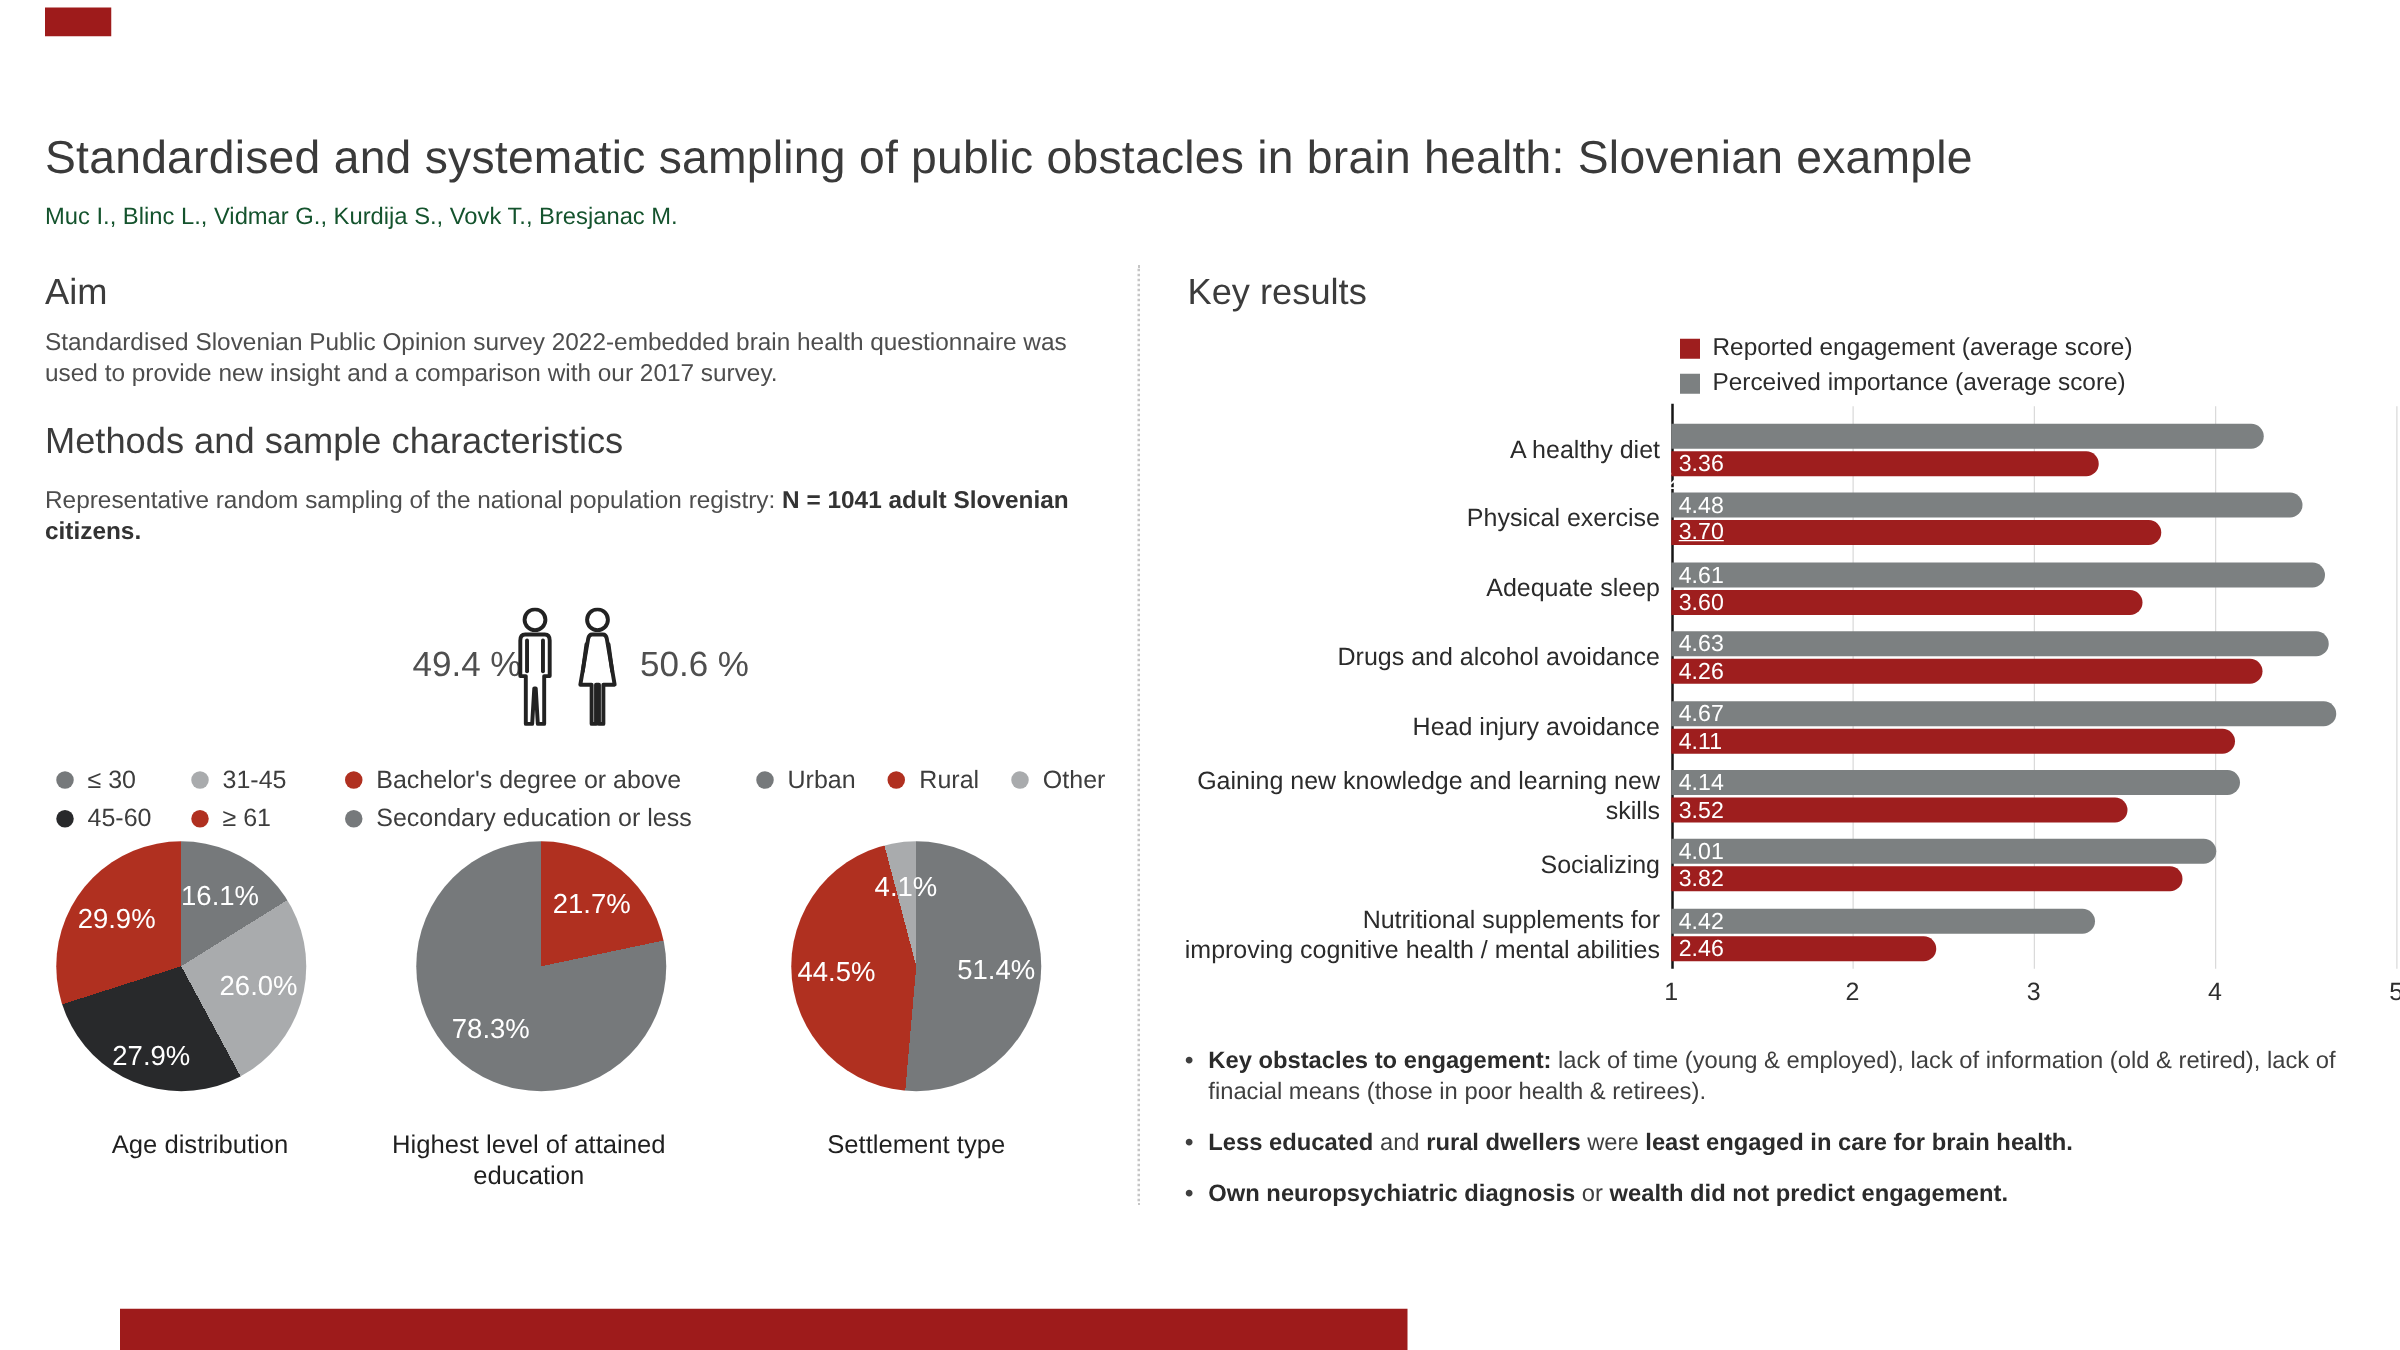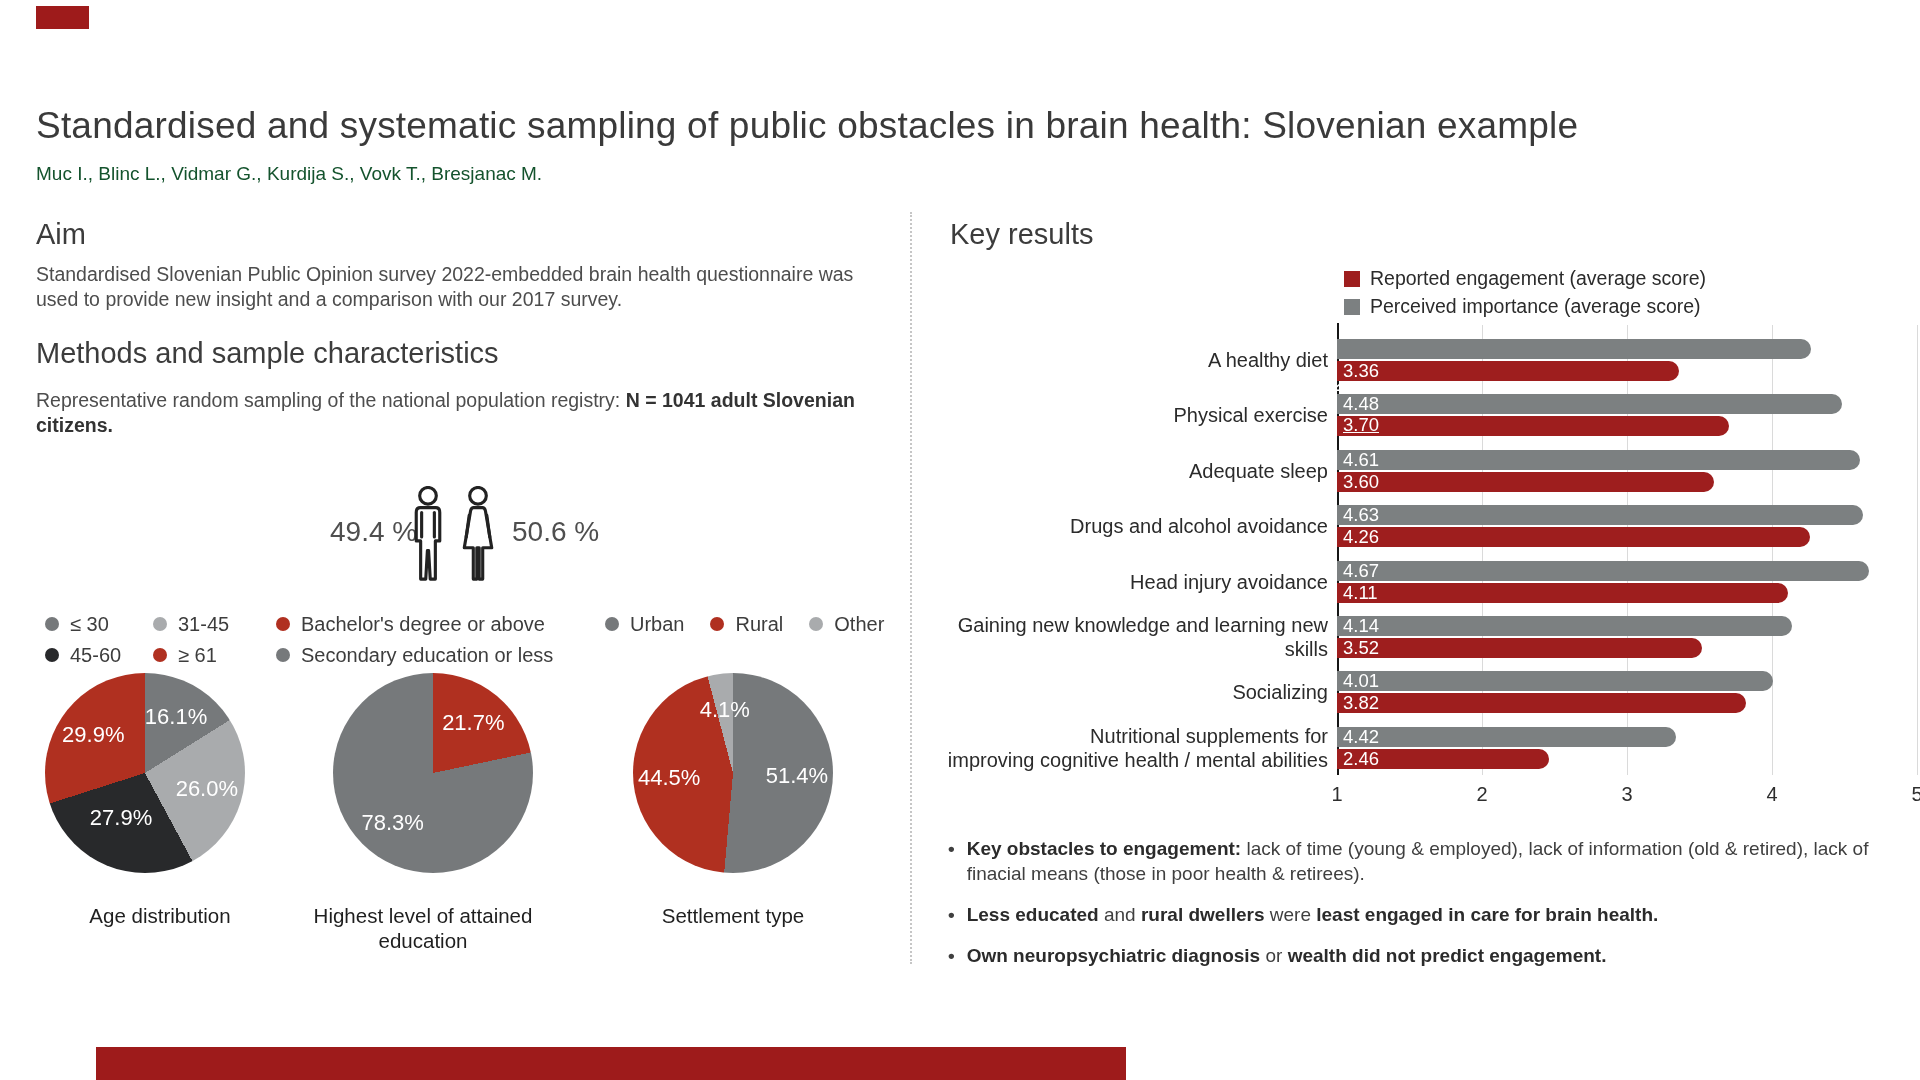--- a/index.html
+++ b/index.html
@@ -121,21 +121,21 @@
     <div class="litem">
         <span class="dot" style="background: rgb(169, 171, 173);"></span>
         <span>Other</span>
       </div>
   </div>
 
   <div class="pie-block" style="left:45px;">
     <div class="pie" style="background: conic-gradient(rgb(118, 121, 123) 0deg, rgb(118, 121, 123) 58.018deg, rgb(169, 171, 173) 58.018deg, rgb(169, 171, 173) 151.712deg, rgb(40, 41, 43) 151.712deg, rgb(40, 41, 43) 252.252deg, rgb(176, 48, 32) 252.252deg, rgb(176, 48, 32) 360deg);">
         <span class="pie-val" style="left: 131.037px; top: 44.0292px;">16.1%</span>
         <span class="pie-val" style="left: 161.858px; top: 116.419px;">26.0%</span>
-        <span class="pie-val" style="left: 76.0438px; top: 145px;">27.9%</span>
+        <span class="pie-val" style="left: 76.0438px; top: 172px;">27.9%</span>
         <span class="pie-val" style="left: 48.3058px; top: 62.2679px;">29.9%</span>
       </div>
   </div>
   <div class="pie-caption" style="left:60px;width:200px;">Age distribution</div>
 
   <div class="pie-block" style="left:333px;">
     <div class="pie" style="background: conic-gradient(rgb(176, 48, 32) 0deg, rgb(176, 48, 32) 78.12deg, rgb(118, 121, 123) 78.12deg, rgb(118, 121, 123) 360deg);">
         <span class="pie-val" style="left: 140.329px; top: 50.3049px;">21.7%</span>
         <span class="pie-val" style="left: 59.6714px; top: 149.695px;">78.3%</span>
       </div>

